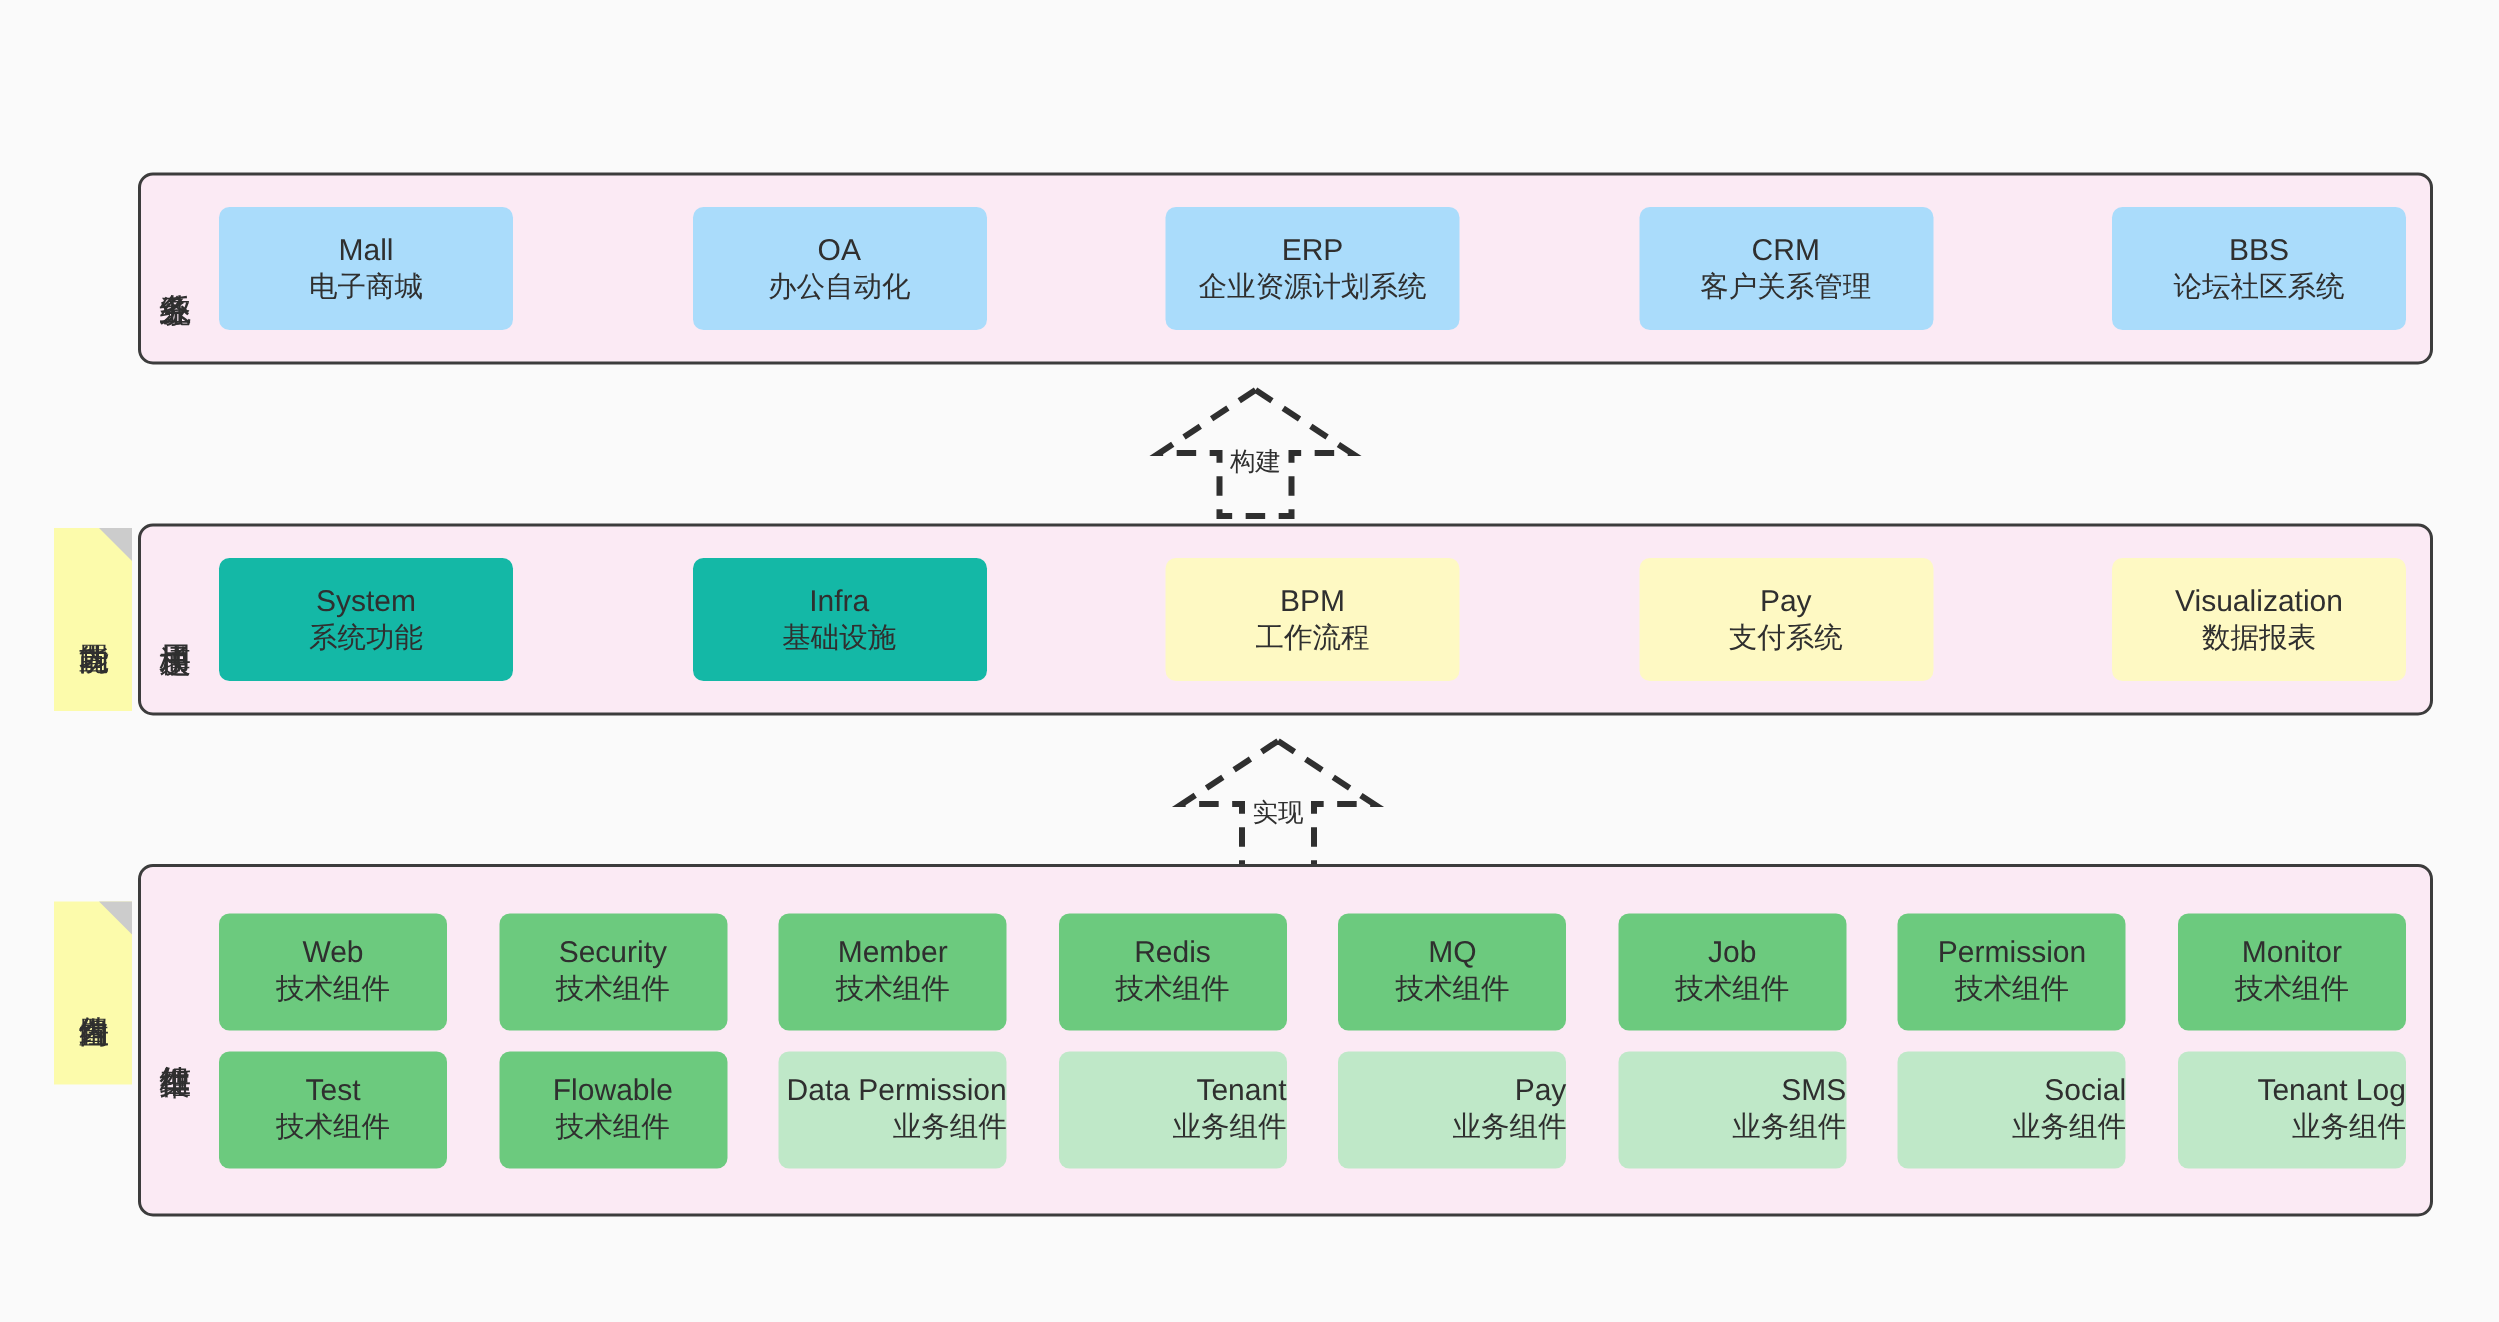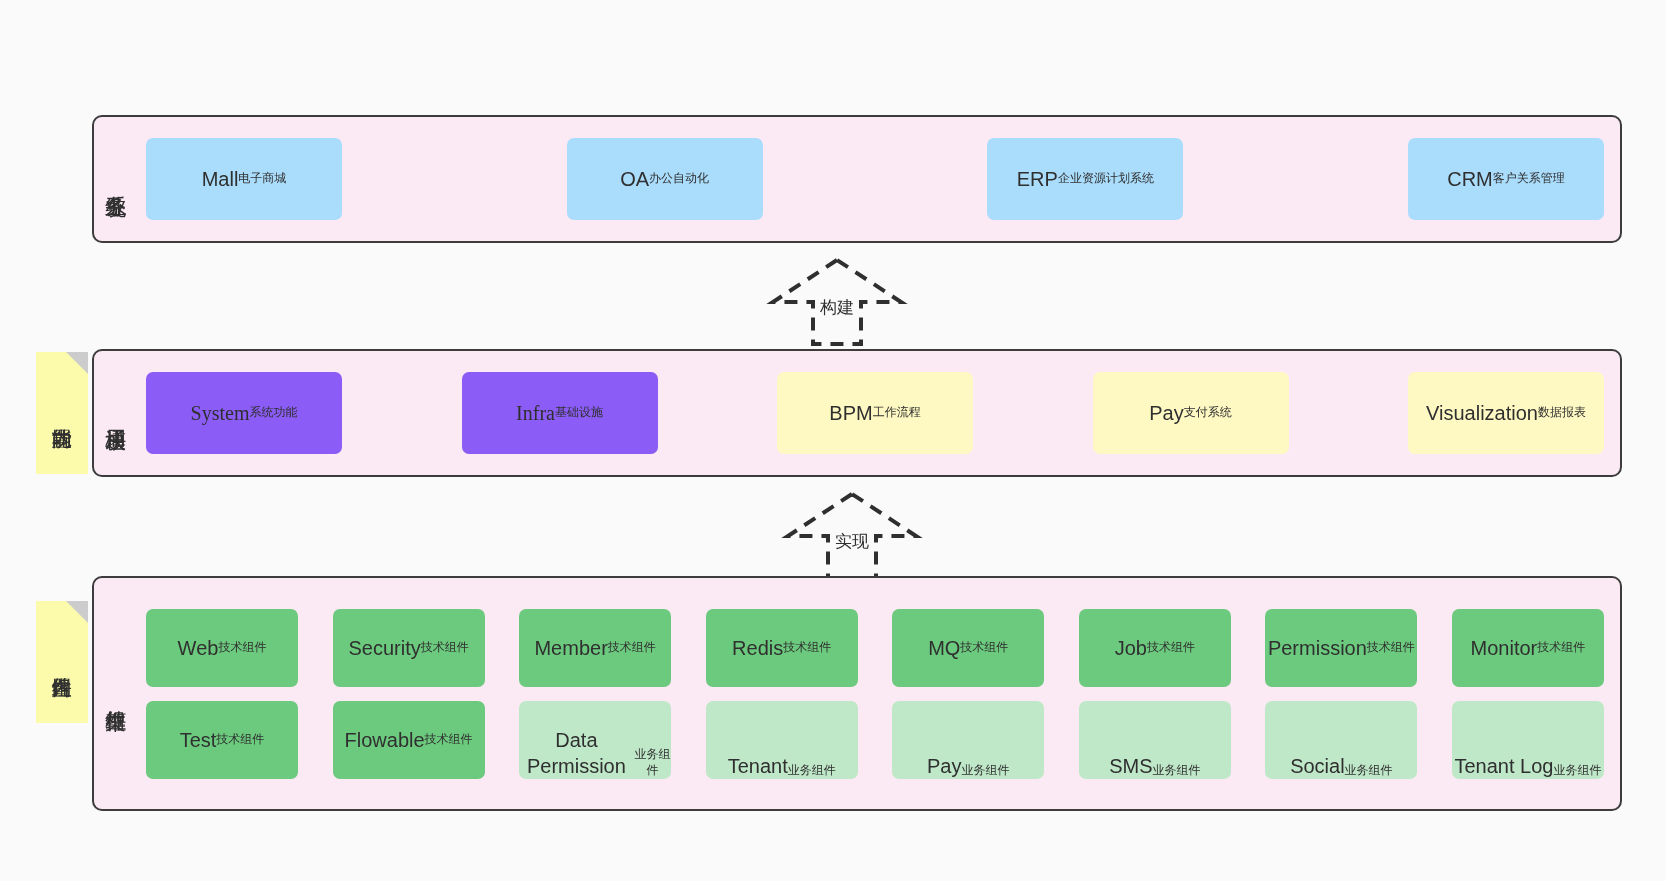--- a/index.html
+++ b/index.html
@@ -64,37 +64,37 @@
     width: 100%;
     align-items: stretch;
     justify-content: space-between;
     gap: 19px;
   }
 
   
   .card {
     border-radius: 7px;
     display: flex;
-    flex-direction: row;
+    flex-direction: column;
     align-items: center;
     justify-content: center;
     text-align: center;
     box-sizing: border-box;
     color: #2f2f2f;
     line-height: 1.3;
     user-select: none;
   }
   .card .en {
     font-size: 20px;
   }
   .card .cn {
-    font-size: 12px;
+    font-size: 19px;
   }
   .card.biz   { background: #aadcfb; }
-  .card.mod-strong { background: #8b5cf6; font-family: Liberation Serif, serif; }
+  .card.mod-strong { background: #14b8a6; }
   .card.mod-soft   { background: #fef9c3; }
   .card.tech  { background: #6cca7e; }
   .card.bizc  { background: #bfe8c8; align-items: flex-end; }
 
   
   .layer-biz .card { width: 196px; height: 82px; }
   .layer-mod .card { width: 196px; height: 82px; }
   .layer-fw  .card { width: 152px; height: 78px; }
 
   
@@ -163,20 +163,24 @@
           <div class="cn">办公自动化</div>
         </div>
         <div class="card biz">
           <div class="en">ERP</div>
           <div class="cn">企业资源计划系统</div>
         </div>
         <div class="card biz">
           <div class="en">CRM</div>
           <div class="cn">客户关系管理</div>
         </div>
+        <div class="card biz">
+          <div class="en">BBS</div>
+          <div class="cn">论坛社区系统</div>
+        </div>
       </div>
   </div>
 
   <div class="arrow" id="arrow-build" style="left:757px; top:256px;">
     <svg width="160" height="92" viewBox="0 0 160 92" aria-hidden="true">
       <path d="M80 4 L16 46 L56 46 L56 88 L104 88 L104 46 L144 46 Z" fill="none" stroke="#2f2f2f" stroke-width="4" stroke-dasharray="13 9" stroke-linecap="butt" stroke-linejoin="miter"></path>
     </svg>
     <span class="arrow-label">构建</span>
   </div>
 

